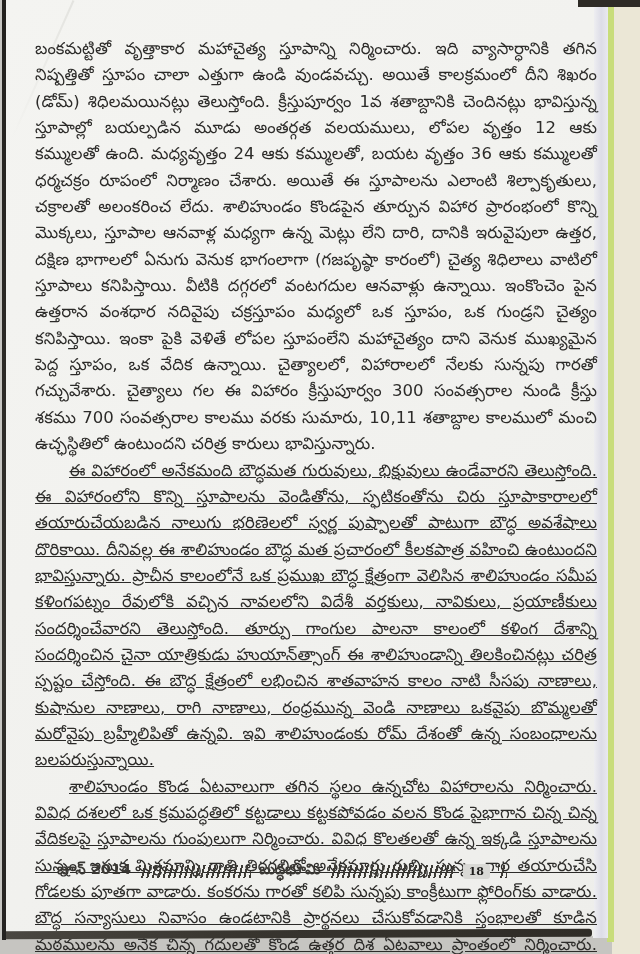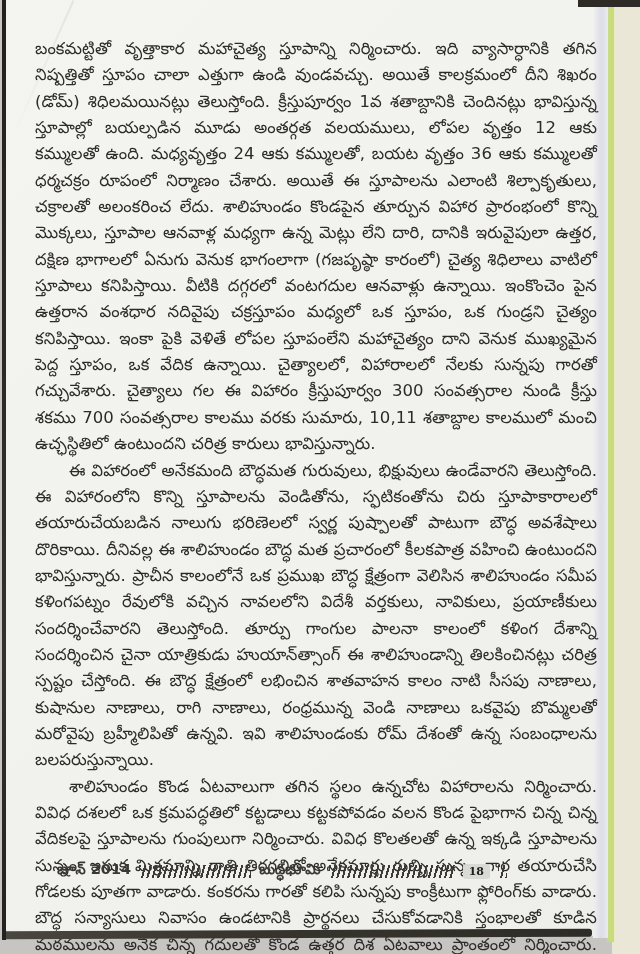--- a/index.html
+++ b/index.html
@@ -31,21 +31,21 @@
   .fold-line{position:absolute;left:40px;top:-6px;width:2px;height:150px;
     background:linear-gradient(to bottom,#e3e3df,rgba(230,230,226,0));transform:rotate(24deg);}
 
   
   .content{
     position:absolute;left:33px;top:36px;width:562px;
     color:#2c2b29;font-size:16.5px;line-height:26.35px;
     text-align:justify;letter-spacing:0.1px;
   }
   .content p{margin:0;}
-  .content p.indent{text-indent:34px;}
+  .content p.indent{text-indent:34px;text-decoration:underline;}
 
   
   .footer{
     position:absolute;left:55px;top:861px;width:505px;height:20px;
     display:flex;align-items:center;gap:8px;
     color:#3a3834;font-size:14.5px;font-weight:600;white-space:nowrap;
   }
   .hatch{
     height:13px;align-self:center;
     background:repeating-linear-gradient(105deg,#3c3a35 0px,#3c3a35 2px,rgba(0,0,0,0) 2px,rgba(0,0,0,0) 5.2px);

